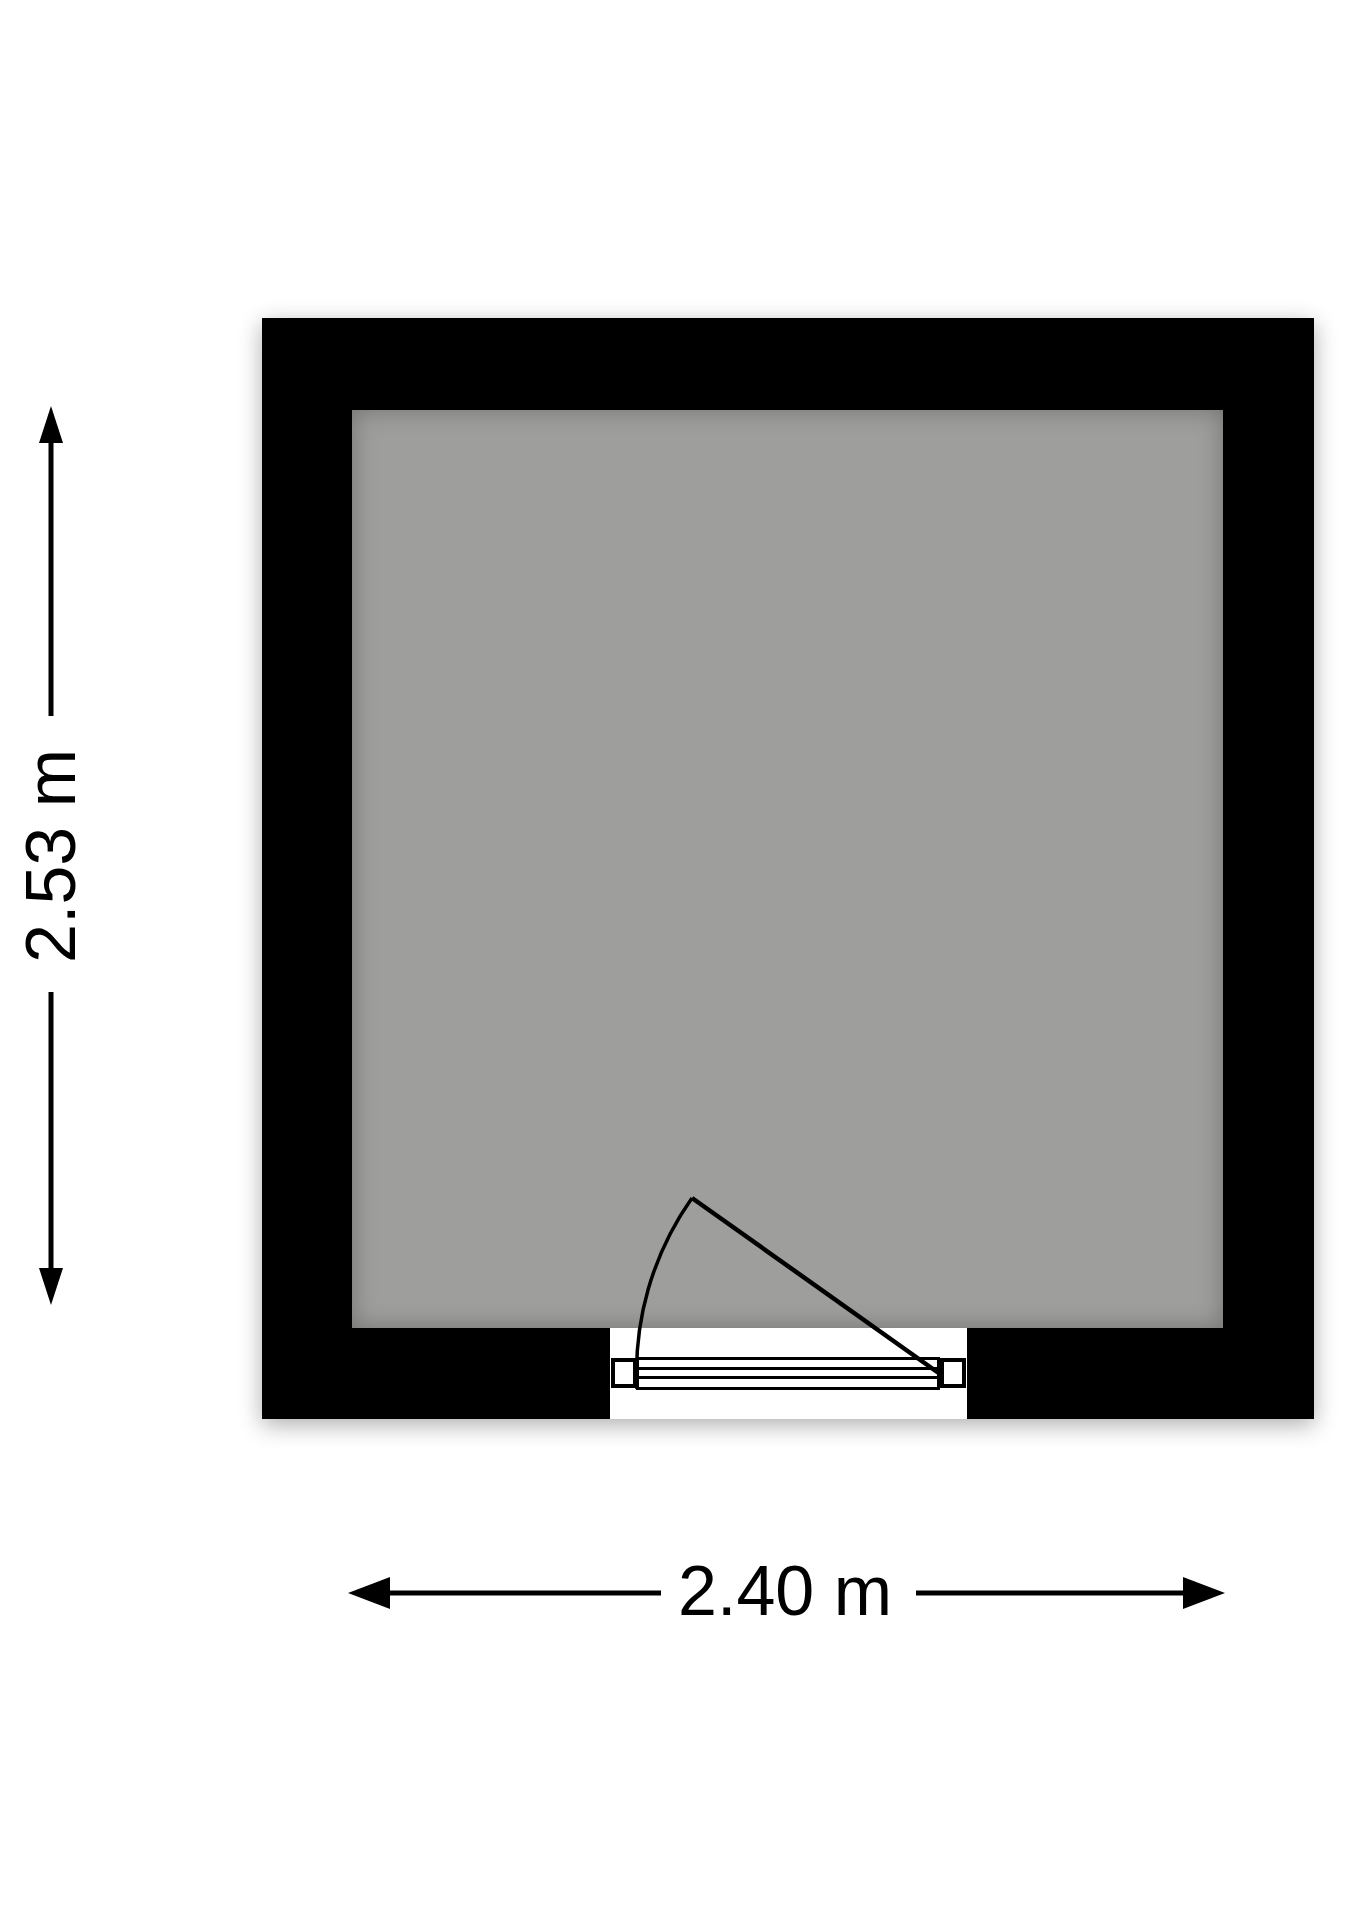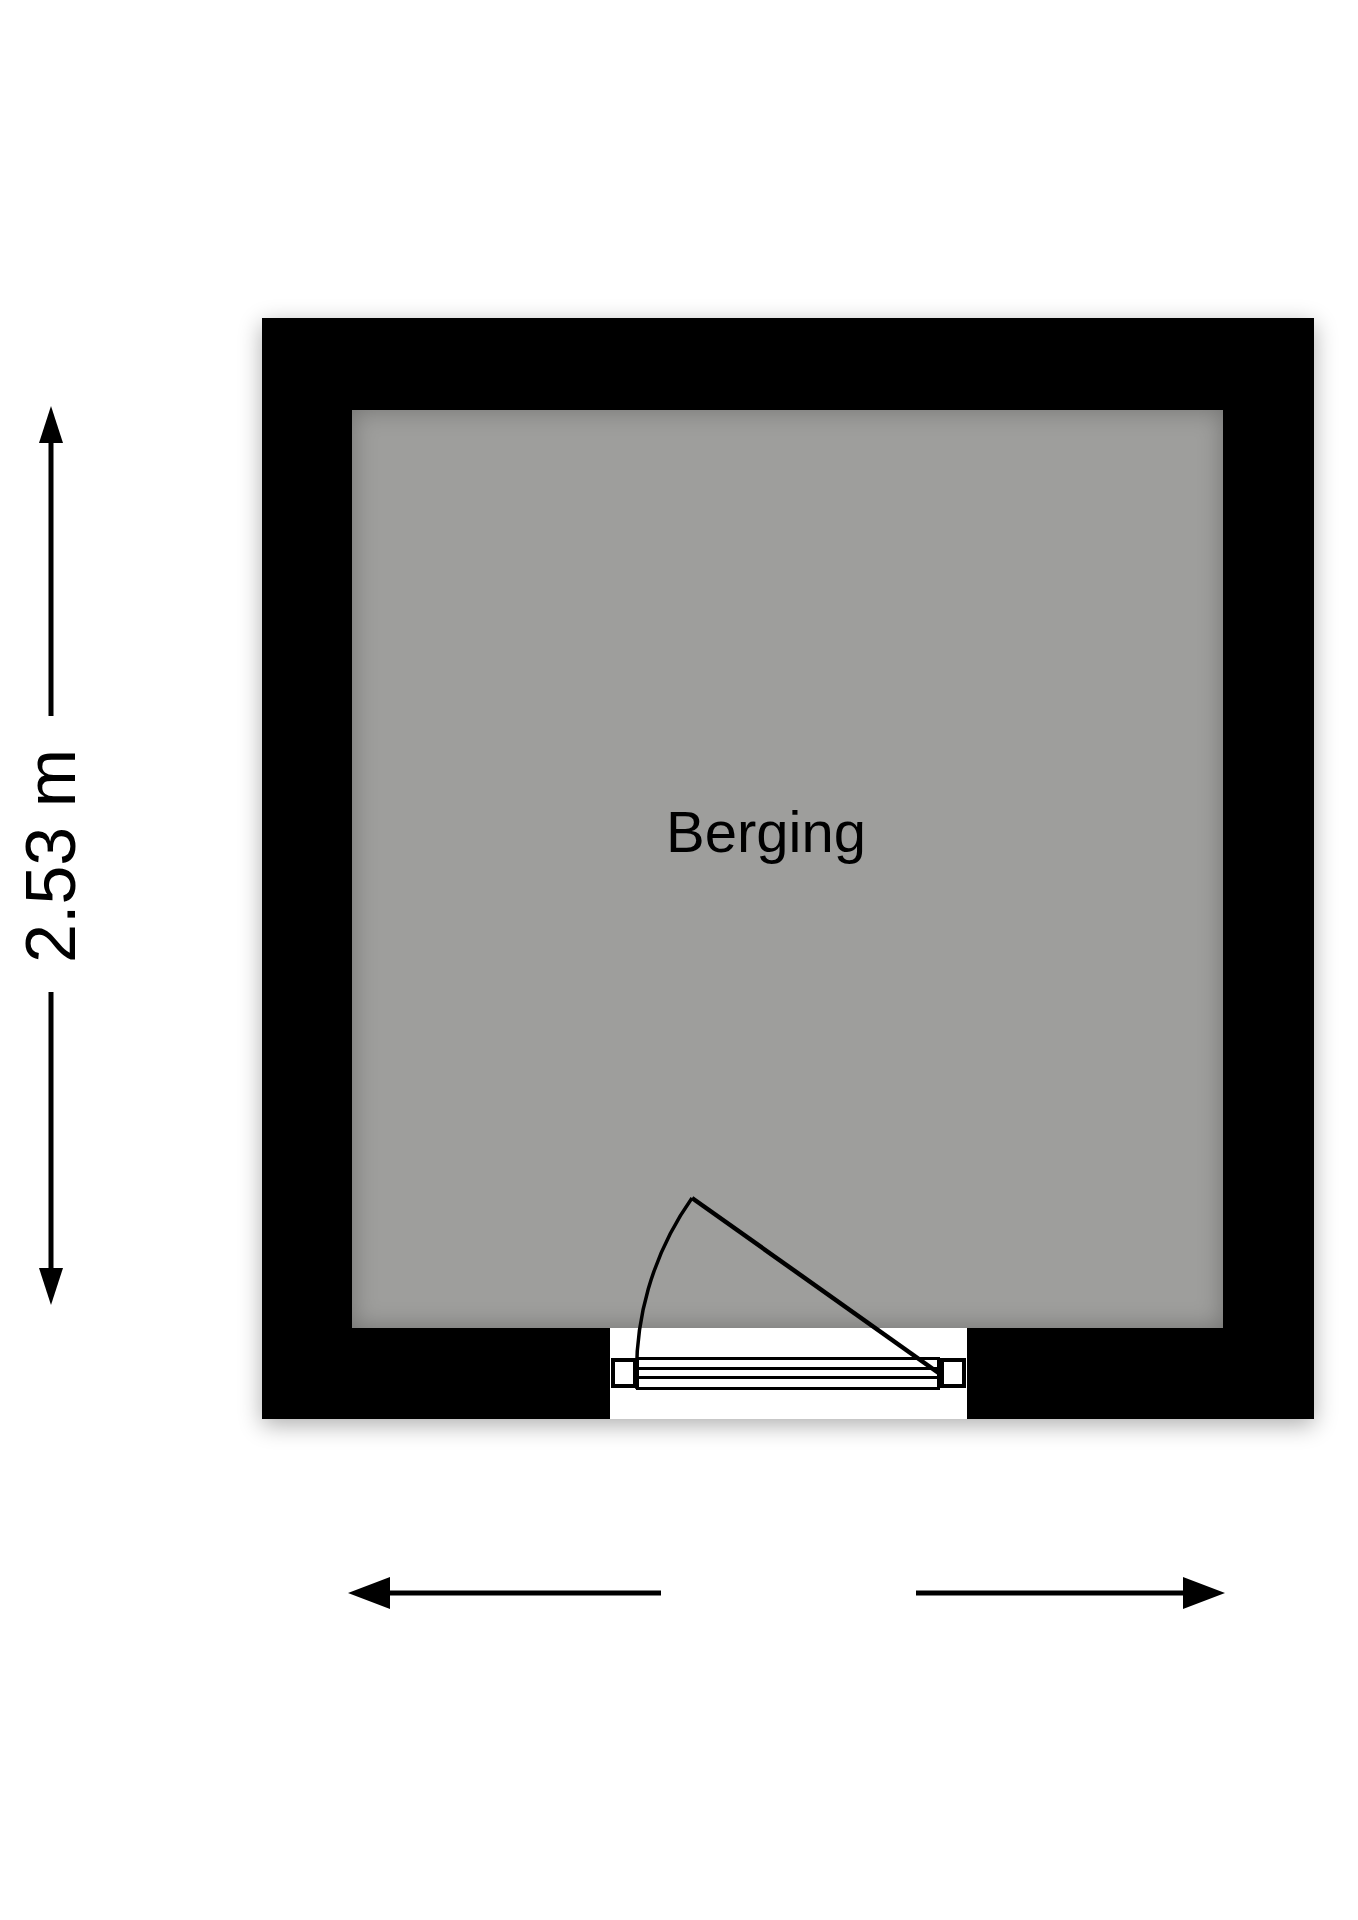--- a/index.html
+++ b/index.html
@@ -123,18 +123,18 @@
     </g>
 
     <g>
       <line x1="388" y1="1593" x2="661" y2="1593" stroke="#000000" stroke-width="5"></line>
       <line x1="916" y1="1593" x2="1185" y2="1593" stroke="#000000" stroke-width="5"></line>
       <polygon points="348,1593 390,1577 390,1609" fill="#000000"></polygon>
       <polygon points="1225,1593 1183,1577 1183,1609" fill="#000000"></polygon>
     </g>
   </svg>
 
-  <div id="room-label" class="label">Berging</div>
 
   <div id="v-dim-label" class="label">2.53 m</div>
 
+  <div id="h-dim-label" class="label">2.40 m</div>
 
 </div>
 
 </body></html>

